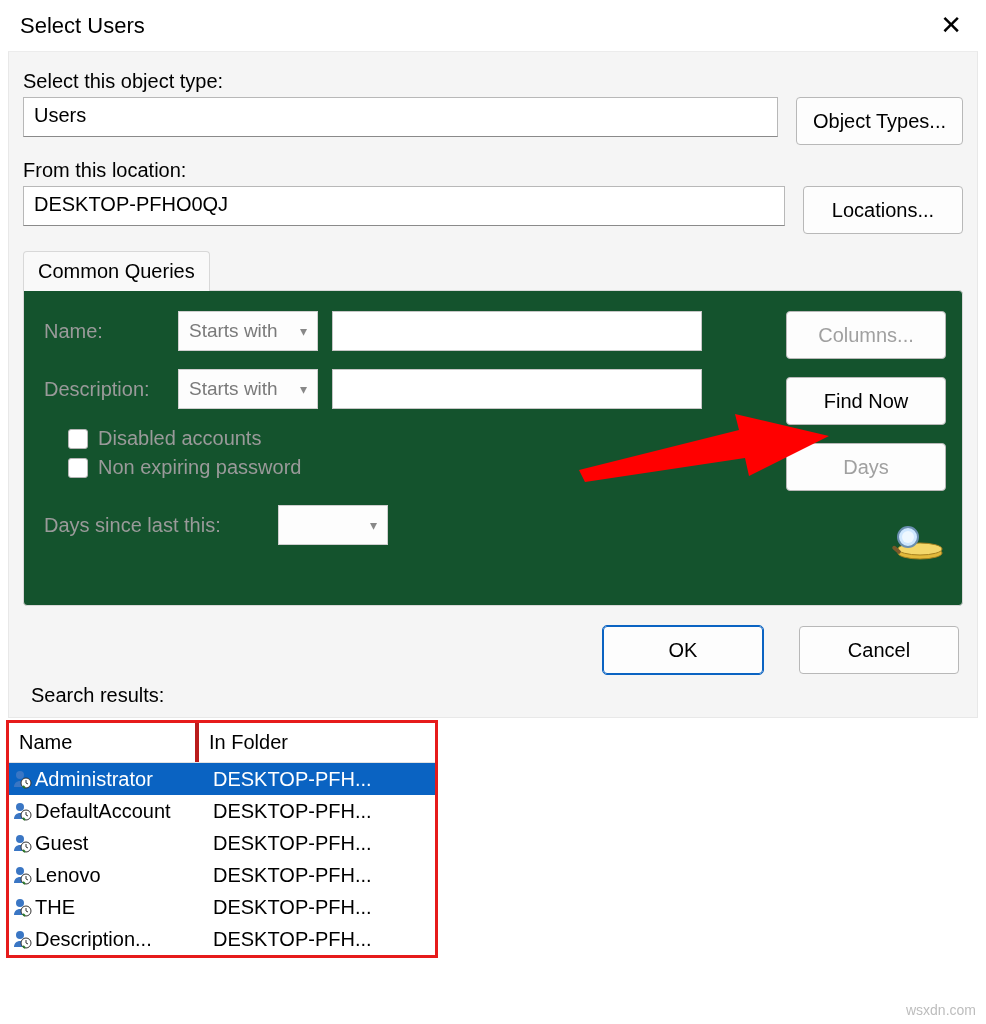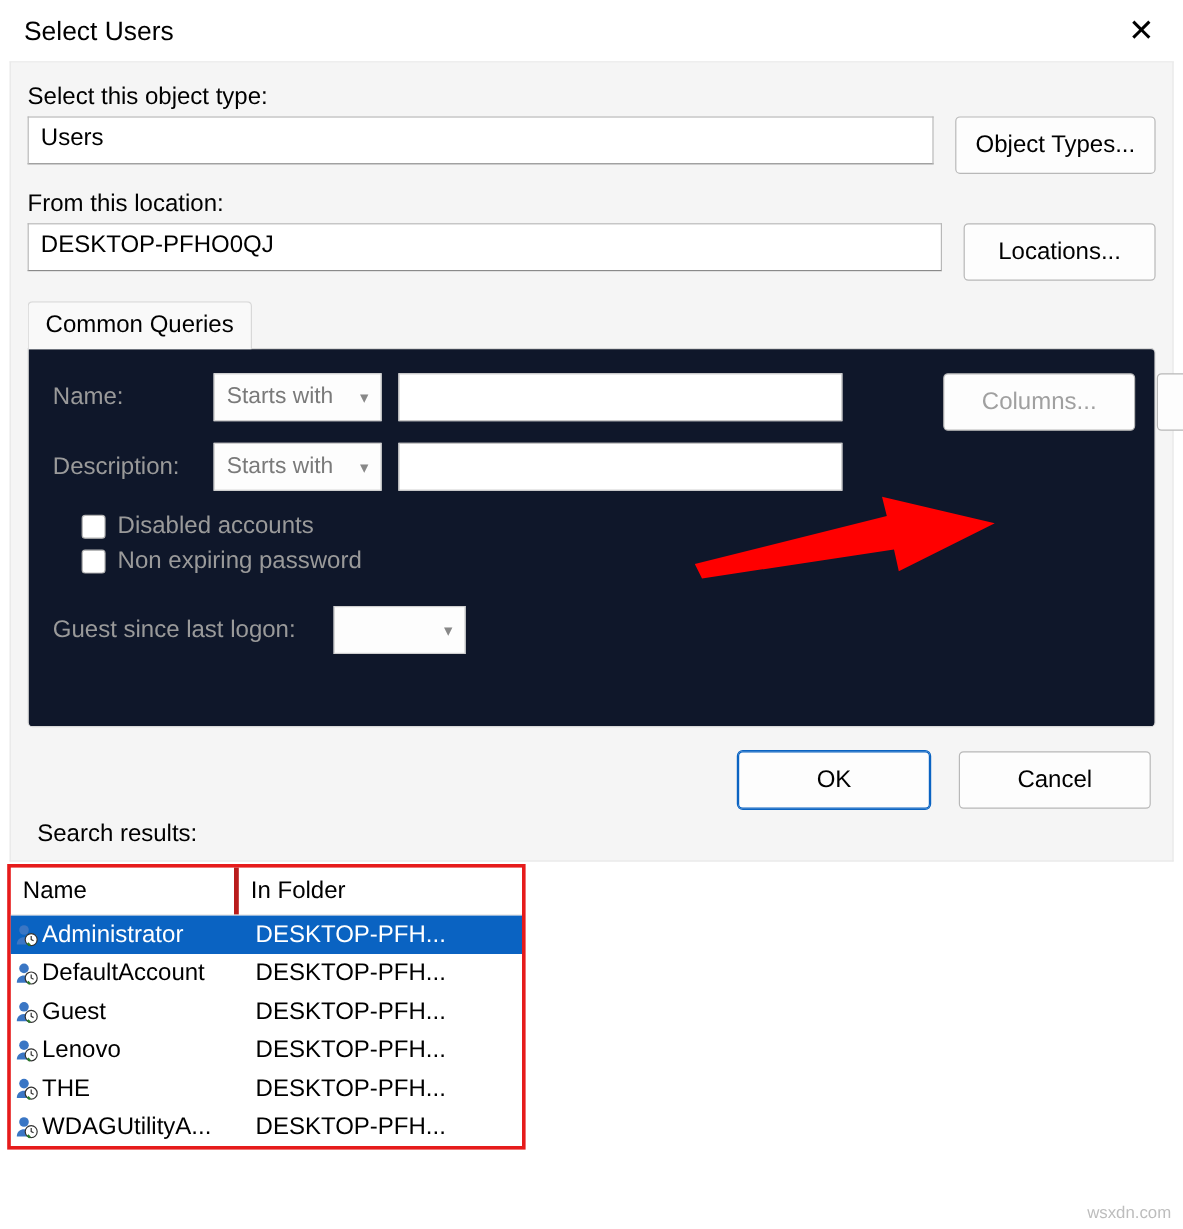--- a/index.html
+++ b/index.html
@@ -69,24 +69,24 @@
     font-size: 20px;
     position: relative;
     top: 1px;
   }
   .tab-panel {
     border: 1px solid #d8d8d8;
     border-radius: 0 4px 4px 4px;
     padding: 20px 16px 42px 20px;
     display: flex;
     gap: 30px;
-    background: #0f172a;
+    background: #14532d;
   }
   .cq-left { flex: 1; }
-  .cq-right { width: 160px; display: flex; flex-direction: row; gap: 18px; align-items: stretch; }
+  .cq-right { width: 160px; display: flex; flex-direction: column; gap: 18px; align-items: stretch; }
   .cq-row { display: flex; align-items: center; gap: 14px; margin-bottom: 18px; }
   .cq-label { width: 120px; font-size: 20px; color: #9a9a9a; }
   .combo {
     width: 140px; height: 40px;
     border: 1px solid #cfcfcf;
     background: #fdfdfd;
     display: flex; align-items: center; justify-content: space-between;
     padding: 0 10px; font-size: 19px; color: #7a7a7a;
   }
   .combo.small { width: 110px; }
@@ -102,21 +102,21 @@
     width: 20px; height: 20px; border: 1px solid #b5b5b5; border-radius: 3px; background: #fff;
   }
   .search-icon {
     align-self: flex-end;
     margin-top: auto;
     width: 56px; height: 44px;
     position: relative;
   }
   .search-icon svg { width: 56px; height: 44px; }
   .actions {
-    display: flex; justify-content: flex-end; gap: 24px;
+    display: flex; justify-content: flex-end; gap: 36px;
     margin: 20px 4px 10px 4px;
   }
   .sr-label { font-size: 20px; margin: 0 0 6px 8px; }
   .results-wrap {
     margin: 2px 6px 0 6px;
     border: 3px solid #e61b1b;
     width: 432px;
     background: #fff;
   }
   .hdr-row { display: flex; border-bottom: 1px solid #e2e2e2; }
@@ -191,21 +191,21 @@
           <div class="check-row">
             <span class="chk"></span>
             <span>Disabled accounts</span>
           </div>
           <div class="check-row">
             <span class="chk"></span>
             <span>Non expiring password</span>
           </div>
 
           <div class="cq-row" style="margin-top:26px;">
-            <div class="cq-label" style="width:220px;">Guest since last logon:</div>
+            <div class="cq-label" style="width:220px;">Days since last this:</div>
             <div class="combo small">
               <span></span>
               <span class="chev">▾</span>
             </div>
           </div>
         </div>
 
         <div class="cq-right">
           <button class="btn disabled">Columns...</button>
           <button class="btn">Find Now</button>
@@ -308,20 +308,20 @@
         <div class="res-row">
           <span class="res-icon">
             <svg width="20" height="20" viewBox="0 0 20 20">
               <circle cx="8" cy="6" r="4" fill="#3a76c4"></circle>
               <path d="M2 18c0-4 3-6 6-6s6 2 6 6z" fill="#3a76c4"></path>
               <circle cx="14" cy="14" r="5" fill="#fff" stroke="#333" stroke-width="1"></circle>
               <path d="M14 11v3l2 1" stroke="#333" stroke-width="1" fill="none"></path>
               <path d="M11 17l2 2" stroke="#2a7a2a" stroke-width="2"></path>
             </svg>
           </span>
-          <span class="res-name">WDAGUtilityA...</span>
+          <span class="res-name">Description...</span>
           <span class="res-folder">DESKTOP-PFH...</span>
         </div>
       </div>
   </div>
 
   <div class="watermark">wsxdn.com</div>
 </div>
 
 </body></html>

